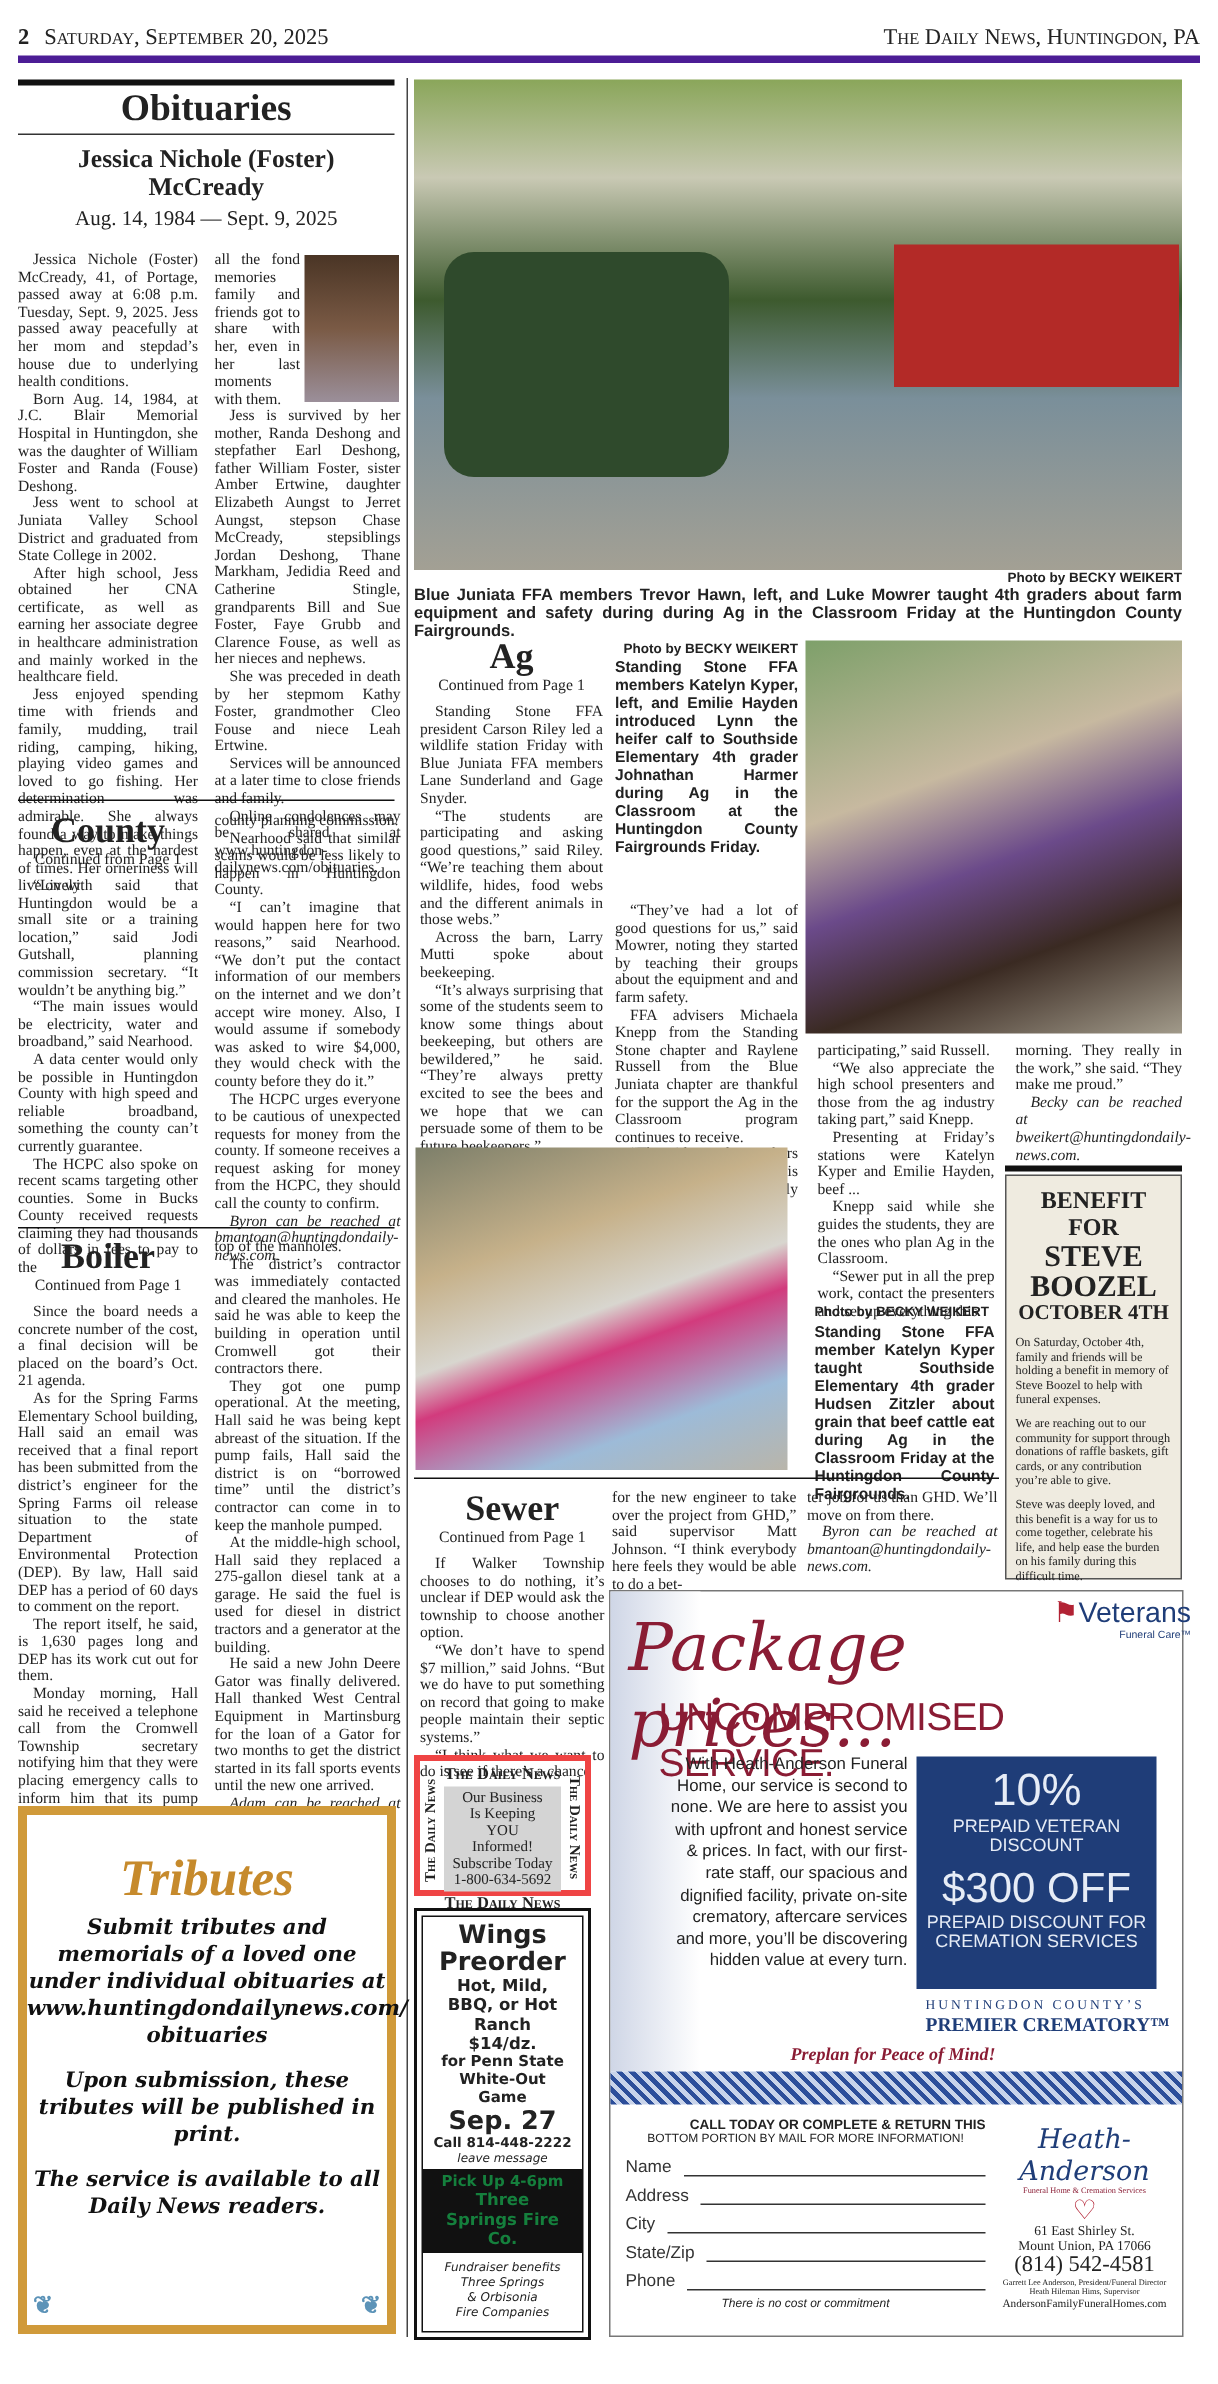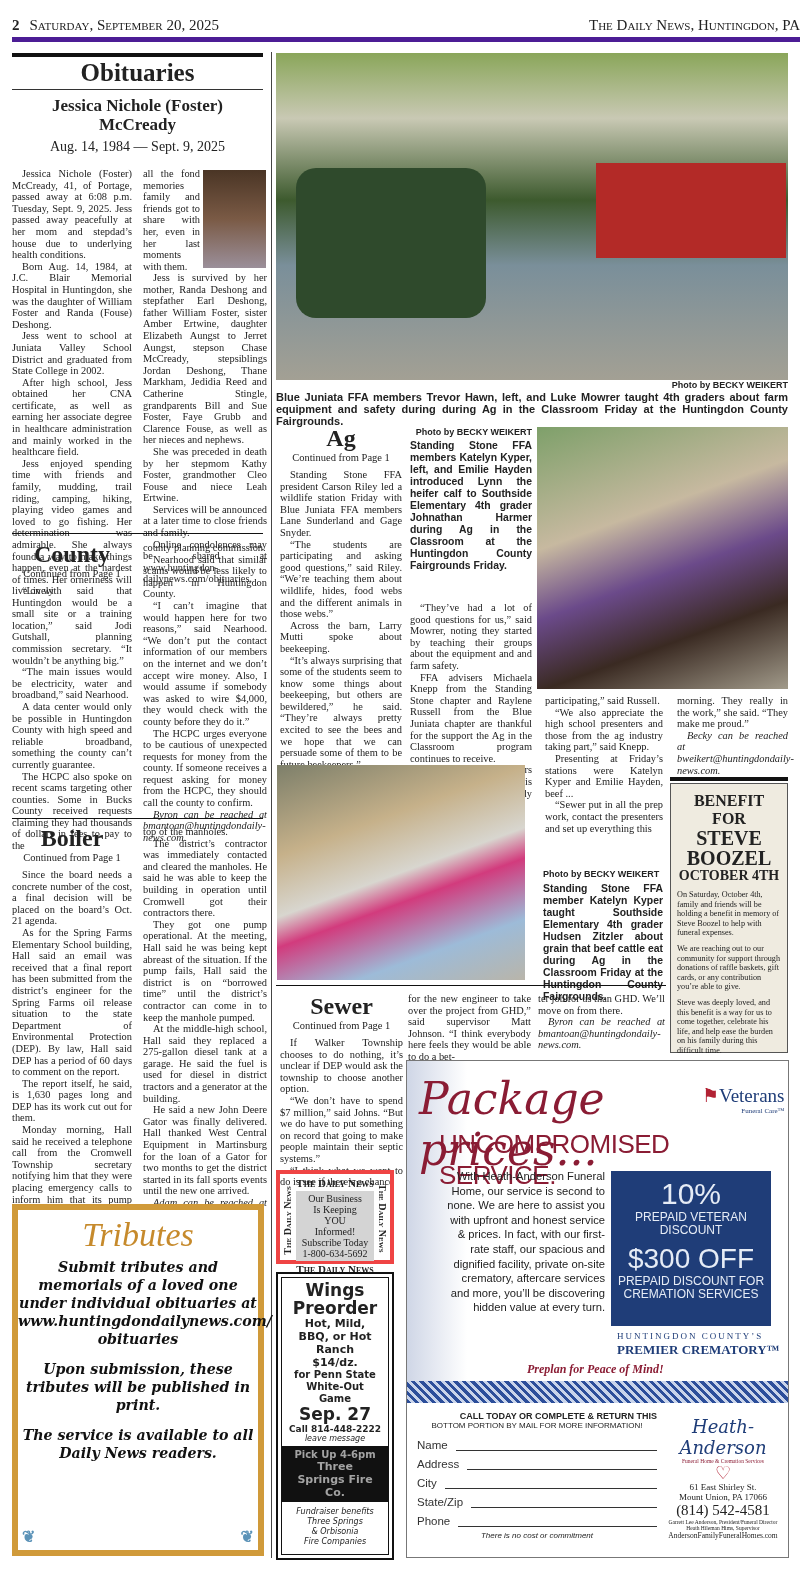--- a/index.html
+++ b/index.html
@@ -13,21 +13,21 @@
   .vrule { width: 1px; background: #444; }
   .col-text { font-size: 10.4px; line-height: 11.6px; text-align: justify; hyphens: auto; }
   .col-text p { text-indent: 10px; }
   .col-text p.byline { font-style: italic; }
   .sect-head { font-size: 24px; font-weight: bold; text-align: center; line-height: 28px; }
   .cont { font-size: 10.5px; text-align: center; margin-bottom: 6px; }
   .photo { background: linear-gradient(135deg, #6b8a4e, #a4b27a 40%, #4d5d3a 70%, #8c7a5a); overflow: hidden; }
   .credit { font-family: "Liberation Sans", sans-serif; font-weight: bold; font-size: 9px; text-align: right; }
   .cap { font-family: "Liberation Sans", sans-serif; font-weight: bold; font-size: 10.4px; line-height: 12px; text-align: justify; }
   .tributes { border: 6px solid #d09a3a; background: #fff; text-align: center; font-family: "DejaVu Serif", serif; font-style: italic; font-weight: bold; }
-  .tributes .title { font-family: "Liberation Serif", serif; font-size: 34px; color: #c68a2c; font-style: italic; font-weight: normal; margin: 6px 0 4px; }
+  .tributes .title { font-family: "Liberation Serif", serif; font-size: 34px; color: #c68a2c; font-style: italic; font-weight: bold; margin: 24px 0 4px; }
   .tributes p { font-size: 14.2px; line-height: 18px; margin-bottom: 12px; color: #111; }
   .benefit { background: #efebe0; border: 1px solid #555; text-align: center; padding: 8px 6px; }
   .benefit .h1 { font-size: 16px; font-weight: bold; }
   .benefit .h2 { font-size: 20px; font-weight: bold; line-height: 20px; }
   .benefit .h3 { font-size: 14px; font-weight: bold; margin-bottom: 6px; }
   .benefit p { font-size: 8.2px; line-height: 9.6px; text-align: left; margin-bottom: 6px; }
   .dn-box { border: 4px solid #ef4444; text-align: center; font-variant: small-caps; font-weight: bold; }
   .wings { border: 2px solid #111; text-align: center; font-family: "DejaVu Sans", sans-serif; font-weight: bold; }
   .funeral { border: 1px solid #777; background: #fff; }
   .vet-box { background: #1f3d78; color: #e6ecf6; text-align: center; font-family: "Liberation Sans", sans-serif; }
@@ -141,20 +141,21 @@
     <p>“They’ve had a lot of good questions for us,” said Mowrer, noting they started by teaching their groups about the equipment and and farm safety.</p>
     <p>FFA advisers Michaela Knepp from the Standing Stone chapter and Raylene Russell from the Blue Juniata chapter are thankful for the support the Ag in the Classroom program continues to receive.</p>
     <p>“The 4th grade teachers are so supportive of this program and we really appreciate them</p>
   </div>
 </div>
 <div class="abs photo" style="left:537px; top:427px; width:251px; height:262px; background:linear-gradient(160deg,#7ea06a,#c7b9a0 35%,#6b4a8a 55%,#3a2a22 75%,#a19a8a);"></div>
 <div class="abs col-text" style="left:545px; top:695px; width:118px;">
   <div>participating,” said Russell.</div>
   <p>“We also appreciate the high school presenters and those from the ag industry taking part,” said Knepp.</p>
   <p>Presenting at Friday’s stations were Katelyn Kyper and Emilie Hayden, beef ...</p>
+  <p>Knepp said while she guides the students, they are the ones who plan Ag in the Classroom.</p>
   <p>“Sewer put in all the prep work, contact the presenters and set up everything this</p>
 </div>
 <div class="abs col-text" style="left:677px; top:695px; width:111px;">
   <div>morning. They really in the work,” she said. “They make me proud.”</div>
   <p class="byline">Becky can be reached at bweikert@huntingdondaily-news.com.</p>
 </div>
 <div class="abs photo" style="left:277px; top:765px; width:248px; height:215px; background:linear-gradient(160deg,#7d7f6a,#c6b18a 30%,#d8d6cf 50%,#d23b7d 60%,#9dbbd8 80%,#b9b5aa);"></div>
 <div class="abs" style="left:543px; top:869px; width:120px;">
   <div class="credit" style="text-align:left;">Photo by BECKY WEIKERT</div>
   <div class="cap" style="margin-top:4px;">Standing Stone FFA member Katelyn Kyper taught Southside Elementary 4th grader Hudsen Zitzler about grain that beef cattle eat during Ag in the Classroom Friday at the Huntingdon County Fairgrounds.</div>
@@ -207,36 +208,36 @@
 <div class="abs wings" style="left:276px; top:1272px; width:118px; height:288px;">
   <div style="border:1px solid #111; margin:3px; height:278px;">
     <div style="font-size:17px; line-height:18px; margin-top:3px;">Wings</div>
     <div style="font-size:17px; line-height:18px;">Preorder</div>
     <div style="font-size:11px; line-height:13px; padding:0 8px;">Hot, Mild, BBQ, or Hot Ranch</div>
     <div style="font-size:11px; line-height:13px;">$14/dz.</div>
     <div style="font-size:10px; line-height:12px; padding:0 8px;">for Penn State White-Out Game</div>
     <div style="font-size:17px; line-height:19px;">Sep. 27</div>
     <div style="font-size:9px;">Call 814-448-2222</div>
     <div style="font-size:8px; font-style:italic; font-weight:normal;">leave message</div>
-    <div style="background:#111; color:#a3a3a3; padding:3px 0; margin-top:3px;">
+    <div style="background:#111; color:#15803d; padding:3px 0; margin-top:3px;">
       <div style="font-size:10px;">Pick Up 4-6pm</div>
       <div style="font-size:11px; line-height:13px; padding:0 12px;">Three Springs Fire Co.</div>
     </div>
     <div style="font-size:8px; font-style:italic; font-weight:normal; line-height:10px; margin-top:5px;">
       <div>Fundraiser benefits</div>
       <div>Three Springs</div>
       <div>&amp; Orbisonia</div>
       <div>Fire Companies</div>
     </div>
   </div>
 </div>
 
 <div class="abs funeral" style="left:406px; top:1060px; width:383px; height:498px;">
   <div class="abs" style="left:0; top:0; width:60px; height:320px; background:linear-gradient(90deg,#cfd6e6,#fff);"></div>
-  <div class="abs" style="left:295px; top:23px; color:#1f3d78; font-size:19px; font-family:Liberation Serif, serif;">
+  <div class="abs" style="left:295px; top:2px; color:#1f3d78; font-size:19px; font-family:Liberation Sans, sans-serif;">
     <span style="color:#b22234;">⚑</span><span>Veterans</span>
     <div style="font-size:7px; text-align:right;">Funeral Care™</div>
   </div>
   <div class="abs" style="left:12px; top:12px; font-size:44px; color:#8a1c34; font-style:italic; font-family:'DejaVu Serif', serif;">Package prices...</div>
   <div class="abs" style="left:32px; top:68px; font-size:26px; color:#8a1c34; font-family:'Liberation Sans', sans-serif; letter-spacing:-0.5px;">UNCOMPROMISED SERVICE.</div>
   <div class="abs" style="left:40px; top:108px; width:158px; font-size:11.2px; line-height:14.6px; text-align:right; font-family:'Liberation Sans', sans-serif;">With Heath-Anderson Funeral Home, our service is second to none. We are here to assist you with upfront and honest service &amp; prices. In fact, with our first-rate staff, our spacious and dignified facility, private on-site crematory, aftercare services and more, you’ll be discovering hidden value at every turn.</div>
   <div class="abs vet-box" style="left:204px; top:110px; width:160px; height:155px;">
     <div style="font-size:30px; margin-top:6px;">10%</div>
     <div style="font-size:12px; line-height:13px; padding:0 18px;">PREPAID VETERAN DISCOUNT</div>
     <div style="font-size:28px; margin-top:6px;">$300 OFF</div>

